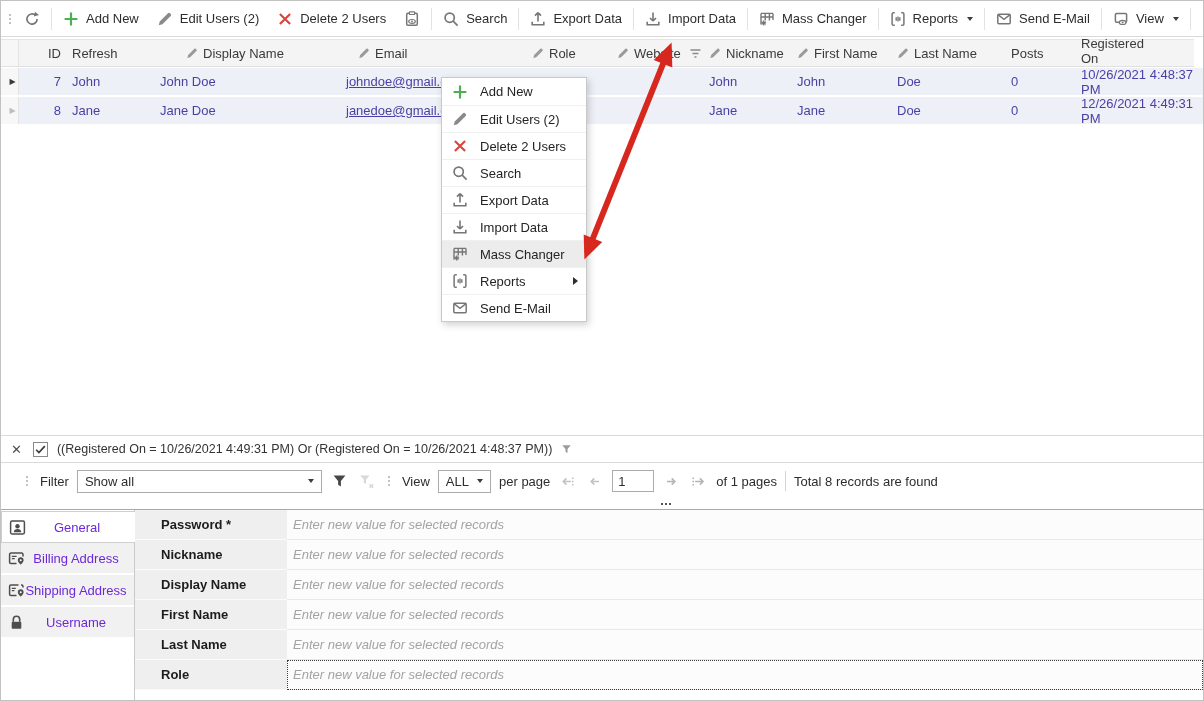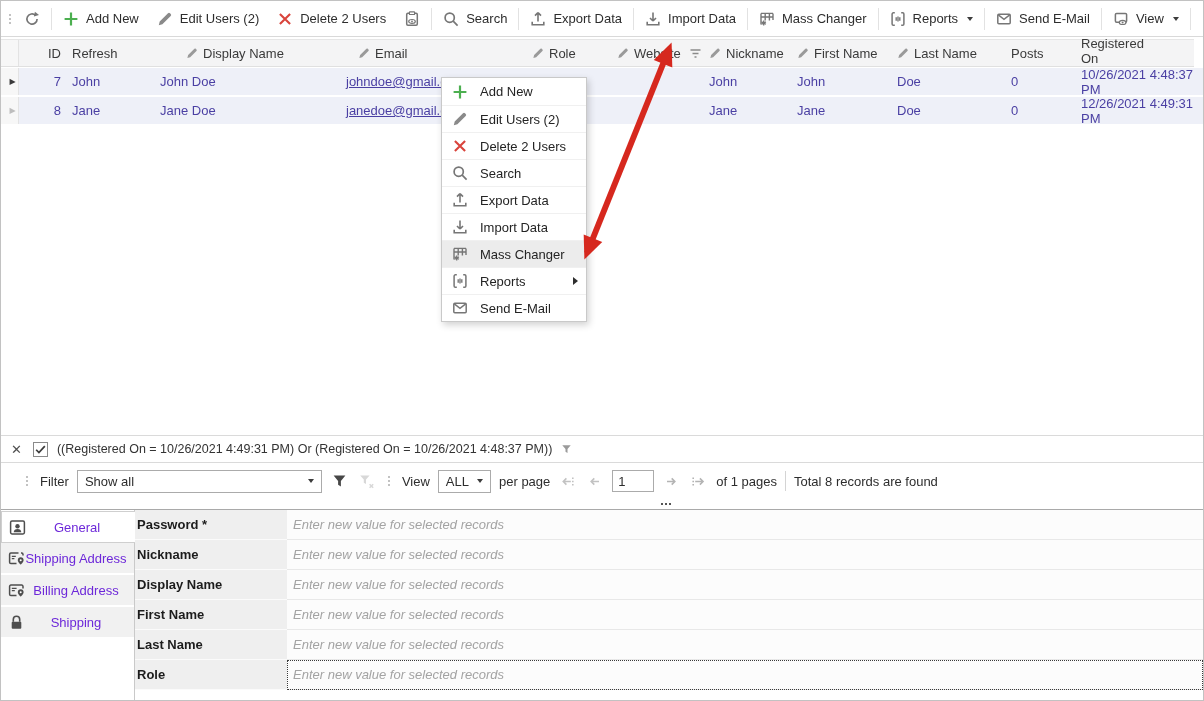--- a/index.html
+++ b/index.html
@@ -71,21 +71,21 @@
 
   
   .bottom { position:absolute; top:509px; left:0; right:0; bottom:0; background:#fff; display:flex; }
   .tabs { width:134px; flex:none; border-right:1px solid #c9c9c9; background:#fff; padding-top:1px; }
   .tab { height:32px; display:flex; align-items:center; padding:0 7px; background:#f1f1f1; border-bottom:2px solid #fff; font-size:13px; color:#6d28d9; cursor:pointer; }
   .tab.selected { background:#fff; border:1px solid #cfcfcf; border-right:none; margin-right:-1px; }
   .tab .tlbl { flex:1; text-align:center; }
   .icon17 { width:17px; height:17px; flex:none; }
   .fields { flex:1; display:flex; flex-direction:column; }
   .frow { display:flex; height:30px; flex:none; }
-  .flabel { width:152px; flex:none; background:#efefef; border-bottom:1px solid #fbfbfb; display:flex; align-items:center; padding-left:2px; font-weight:bold; font-size:13px; color:#1c1c1c; }
+  .flabel { width:152px; flex:none; background:#efefef; border-bottom:1px solid #fbfbfb; display:flex; align-items:center; padding-left:26px; font-weight:bold; font-size:13px; color:#1c1c1c; }
   .finput { flex:1; background:#fcfcfc; border-bottom:1px solid #e8e8e8; display:flex; align-items:center; }
   .finput input { width:100%; height:100%; border:none; background:transparent; font-size:13px; padding-left:6px; font-family:"Liberation Sans",sans-serif; color:#2d2d2d; }
   .finput input::placeholder { color:#a3a3a3; font-style:italic; }
   .finput.focused { outline:1px dotted #3a3a3a; outline-offset:-1px; }
 
   .arrow-overlay { position:absolute; top:0; left:0; width:1204px; height:701px; pointer-events:none; z-index:60; }
 </style>
 </head>
 <body>
 
@@ -534,35 +534,35 @@
   <div class="bottom">
     <div class="tabs">
       <div class="tab selected">
           <svg class="icon17" viewBox="0 0 17 17">
             <use href="#i-idcard"></use>
           </svg>
           <span class="tlbl">General</span>
         </div>
       <div class="tab">
           <svg class="icon17" viewBox="0 0 17 17">
+            <use href="#i-billing"></use>
+          </svg>
+          <span class="tlbl">Billing Address</span>
+        </div>
+      <div class="tab">
+          <svg class="icon17" viewBox="0 0 17 17">
             <use href="#i-shipping"></use>
           </svg>
           <span class="tlbl">Shipping Address</span>
         </div>
       <div class="tab">
           <svg class="icon17" viewBox="0 0 17 17">
-            <use href="#i-billing"></use>
-          </svg>
-          <span class="tlbl">Billing Address</span>
-        </div>
-      <div class="tab">
-          <svg class="icon17" viewBox="0 0 17 17">
             <use href="#i-lock"></use>
           </svg>
-          <span class="tlbl">Shipping</span>
+          <span class="tlbl">Username</span>
         </div>
     </div>
     <div class="fields">
       <div class="frow">
         <div class="flabel">Password *</div>
         <div class="finput">
             <input placeholder="Enter new value for selected records" style="">
           </div>
       </div>
       <div class="frow">

